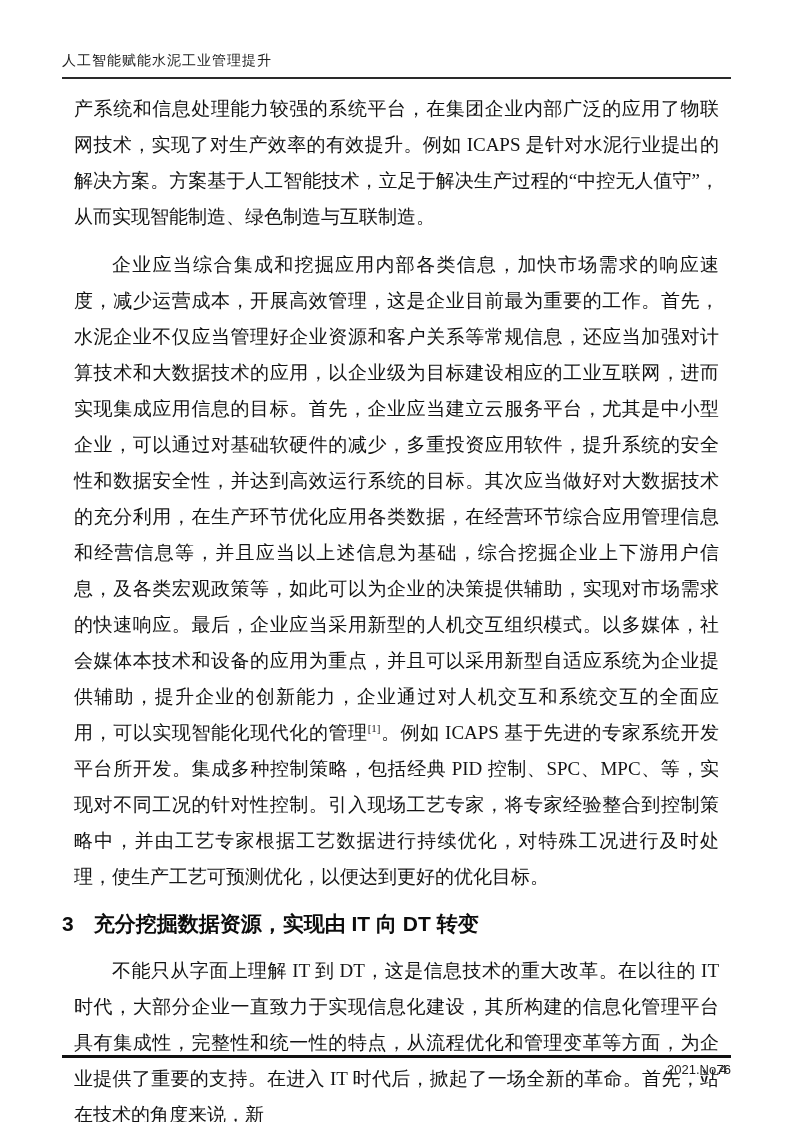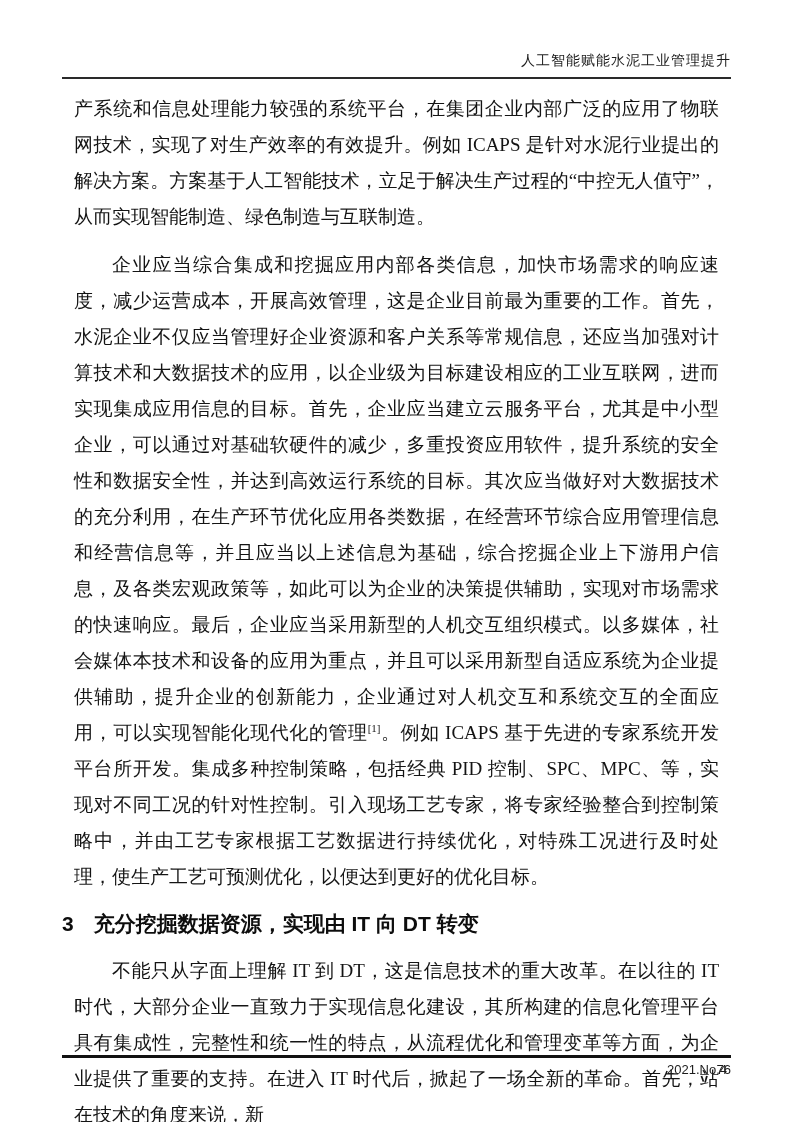--- a/index.html
+++ b/index.html
@@ -17,21 +17,21 @@
     padding: 0 62px;
     color: #141414;
     font-family: "Liberation Serif", "DejaVu Serif", serif;
     overflow: hidden;
   }
   .running-header {
     padding-top: 52px;
   }
   .running-header .header-title {
     display: block;
-    text-align: right;
+    text-align: left;
     font-size: 14px;
     letter-spacing: 1px;
     color: #1c1c1c;
   }
   .header-rule {
     border: none;
     border-top: 2px solid #2a2a2a;
     margin: 7px 0 0 0;
   }
   .body-text p {

